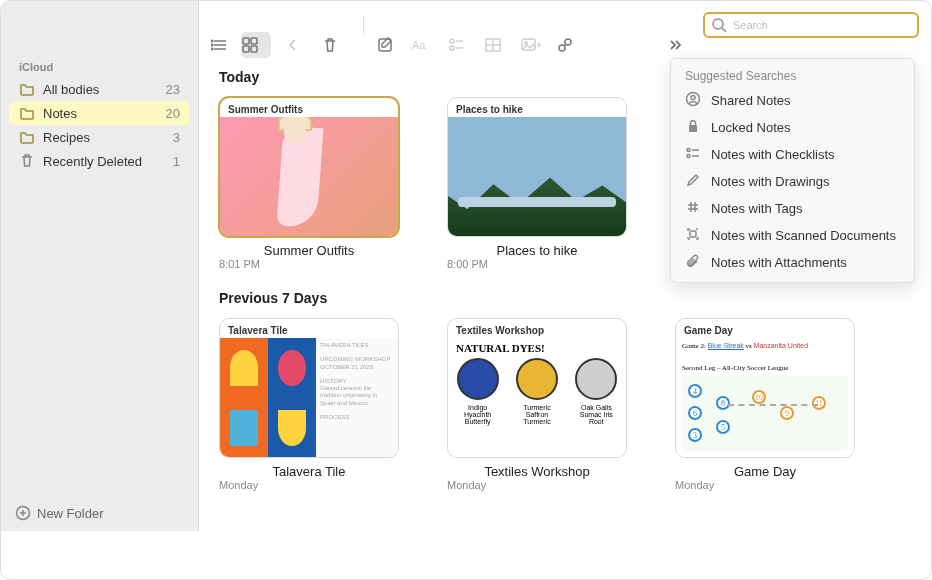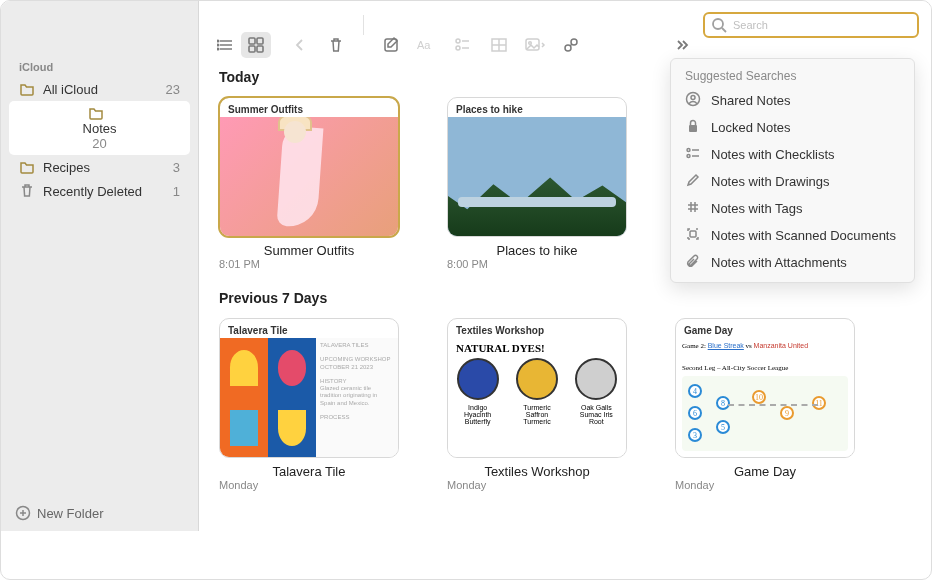--- a/index.html
+++ b/index.html
@@ -11,33 +11,33 @@
 .dot { width: 12px; height: 12px; border-radius: 50%; }
 .dot.red { background: #ff5f57; }
 .dot.yellow { background: #febc2e; }
 .dot.green { background: #28c840; }
 
 .container { display: flex; height: calc(100% - 48px); }
 .sidebar { width: 198px; background: #ececec; height: 100%; display: flex; flex-direction: column; border-right: 1px solid #d8d8d8; padding-top: 0px; margin-top: -48px; padding-top: 48px; }
 .sidebar-inner { flex: 1; padding: 6px 8px; }
 .group-title { font-size: 11px; color: #888; font-weight: 600; padding: 6px 10px 4px; }
 .side-item { display: flex; align-items: center; padding: 4px 10px; border-radius: 5px; font-size: 13px; color: #333; cursor: default; }
-.side-item.selected { background: #ffffff; flex-direction: column; }
+.side-item.selected { background: #fef9c3; }
 .side-icon { width: 16px; height: 16px; margin-right: 8px; display: flex; align-items: center; justify-content: center; }
 .side-icon svg { stroke: #a38a3f; }
 .side-item.trash .side-icon svg { stroke: #888; }
 .side-label { flex: 1; }
 .side-count { color: #888; font-size: 13px; }
 .sidebar-footer { display: flex; align-items: center; padding: 10px 14px; font-size: 13px; color: #666; border-top: none; }
 .sidebar-footer svg { margin-right: 6px; stroke: #888; }
 
 
 .top-right { position: absolute; top: 0; left: 198px; right: 0; height: 48px; display: flex; align-items: center; padding: 0 12px; gap: 6px; background: #fff; }
 .tb-group { display: flex; gap: 0; margin-right: 8px; }
-.tb-btn { width: 30px; height: 26px; display: flex; align-items: center; justify-content: center; border-radius: 5px; cursor: default; margin-top: 40px; }
+.tb-btn { width: 30px; height: 26px; display: flex; align-items: center; justify-content: flex-start; border-radius: 5px; cursor: default; margin-top: 40px; }
 .tb-btn svg { stroke: #7a7a7a; fill: none; }
 .tb-btn.active { background: #e6e6e6; }
 .tb-btn.disabled svg { stroke: #cfcfcf; }
 .tb-sep { width: 1px; height: 20px; background: #e2e2e2; margin: 0 6px; }
 .spacer { flex: 1; }
 .search-wrap { position: relative; width: 216px; }
 .search-field { width: 100%; height: 26px; border-radius: 6px; border: 2px solid #d6a83f; background: #fff; padding-left: 28px; font-size: 11px; outline: none; }
 .search-field::placeholder { color: #bfbfbf; }
 .search-icon-pos { position: absolute; left: 8px; top: 5px; }
 .search-icon-pos svg { stroke: #a0a0a0; }
@@ -261,21 +261,21 @@
   <div class="sidebar">
     <div class="sidebar-inner">
       <div class="group-title">iCloud</div>
       <div id="sidebar-items">
           <div class="side-item">
             <span class="side-icon">
               <svg width="16" height="16" stroke-width="1.5" fill="none">
                 <path d="M2 4h4l1.5 2H14v7a1 1 0 0 1-1 1H3a1 1 0 0 1-1-1V4z"></path>
               </svg>
             </span>
-  <span class="side-label">All iCloud</span>
+  <span class="side-label">All bodies</span>
   <span class="side-count">23</span>
           </div>
           <div class="side-item selected">
             <span class="side-icon">
               <svg width="16" height="16" stroke-width="1.5" fill="none">
                 <path d="M2 4h4l1.5 2H14v7a1 1 0 0 1-1 1H3a1 1 0 0 1-1-1V4z"></path>
               </svg>
             </span>
   <span class="side-label">Notes</span>
   <span class="side-count">20</span>

